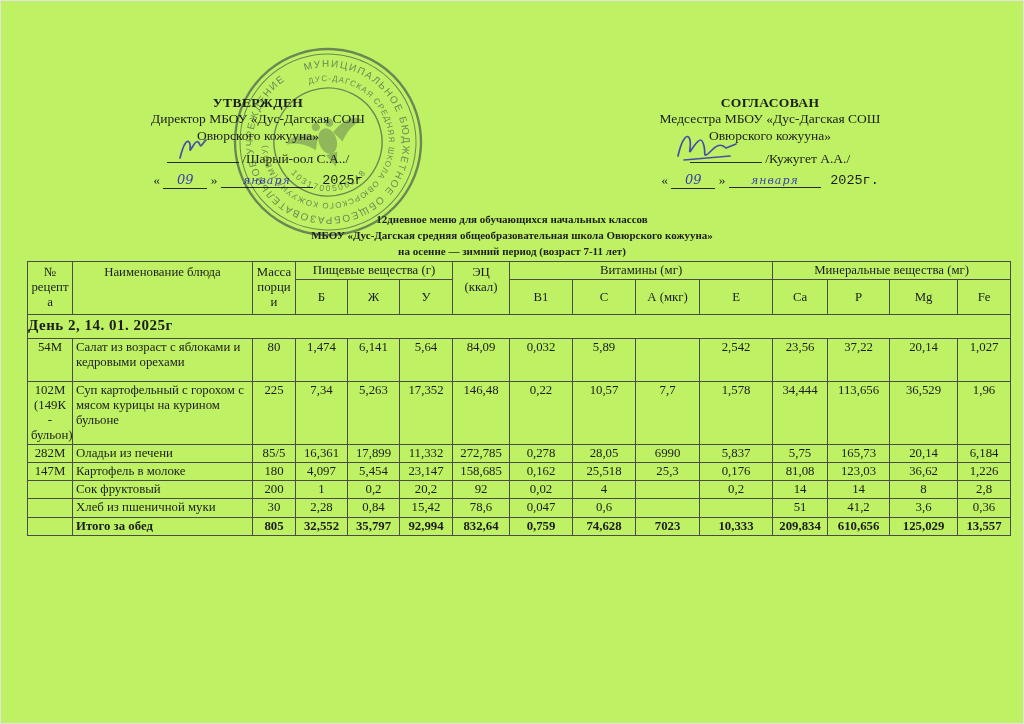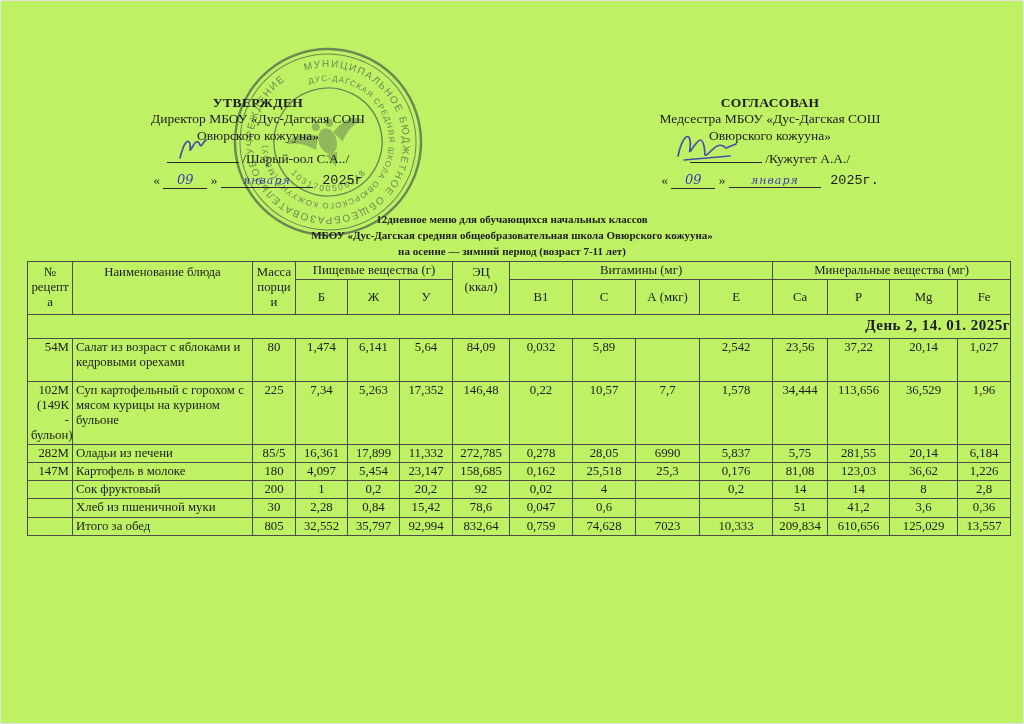--- a/index.html
+++ b/index.html
@@ -51,28 +51,28 @@
   .menu-table th,.menu-table td{
     border:1px solid #4b4b49;
     padding:1px 3px;
     overflow:hidden;
   }
   .menu-table thead th{font-weight:normal;text-align:center;overflow-wrap:anywhere;}
   .menu-table thead .rspan{vertical-align:top;padding-top:3px;}
   .menu-table thead .grp{vertical-align:middle;}
   .menu-table thead .sub{vertical-align:middle;height:32px;}
   .day-row td{
-    font-weight:bold;text-align:right;font-size:15px;
+    font-weight:bold;text-align:left;font-size:15px;
     padding:2px 0 3px 0;letter-spacing:.5px;
   }
   .menu-table tbody td{vertical-align:top;}
-  .c-recipe{text-align:right;padding-left:2px;}
+  .c-recipe{text-align:center;padding-left:2px;}
   .c-dish{text-align:left;padding-left:4px;}
   .c-num{text-align:center;}
-  .total-row td{font-weight:normal;margin-top:15px;}
+  .total-row td{font-weight:bold;margin-top:15px;}
   .r-salad td{height:40px;}
   .r-soup td{height:51px;}
 </style>
 </head>
 <body>
 
 <div class="page">
 
   <div class="approval approval-left">
     <div class="appr-title">УТВЕРЖДЕН</div>
@@ -235,21 +235,21 @@
           <td class="c-num">85/5</td>
           <td class="c-num">16,361</td>
           <td class="c-num">17,899</td>
           <td class="c-num">11,332</td>
           <td class="c-num">272,785</td>
           <td class="c-num">0,278</td>
           <td class="c-num">28,05</td>
           <td class="c-num">6990</td>
           <td class="c-num">5,837</td>
           <td class="c-num">5,75</td>
-          <td class="c-num">281,55</td>
+          <td class="c-num">165,73</td>
           <td class="c-num">20,14</td>
           <td class="c-num">6,184</td>
         </tr>
         <tr>
           <td class="c-recipe">147М</td>
           <td class="c-dish">Картофель в молоке</td>
           <td class="c-num">180</td>
           <td class="c-num">4,097</td>
           <td class="c-num">5,454</td>
           <td class="c-num">23,147</td>

